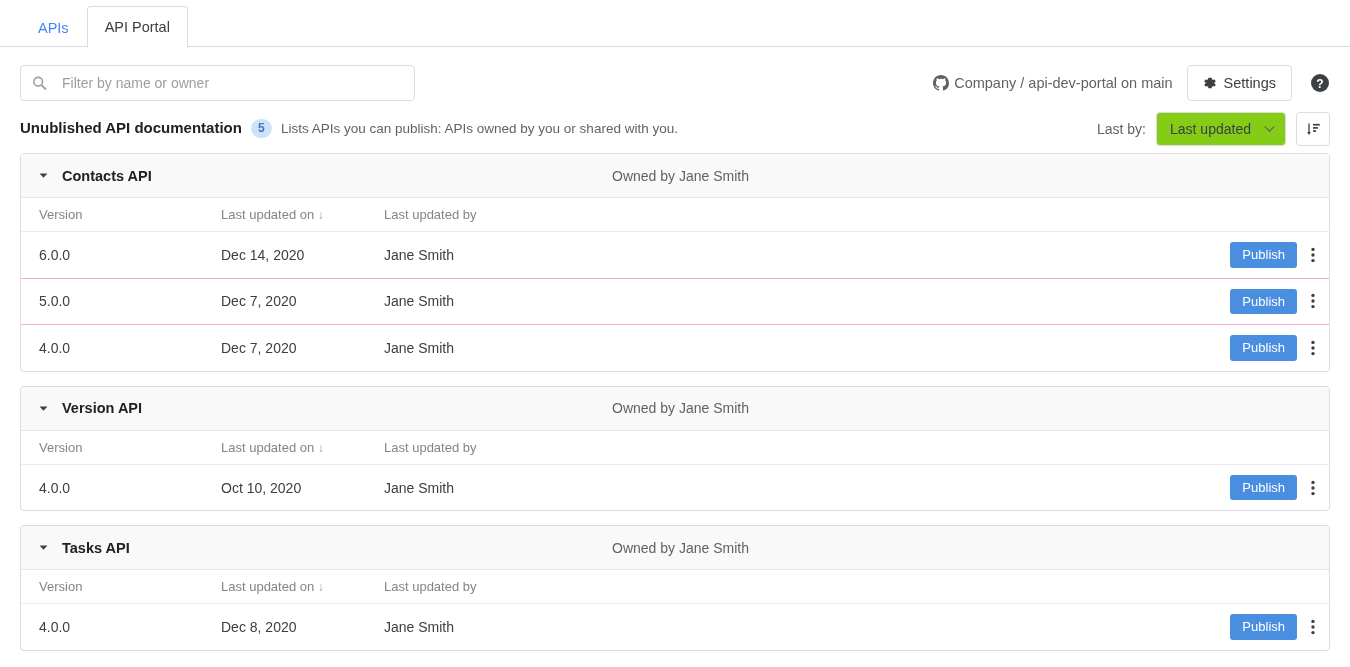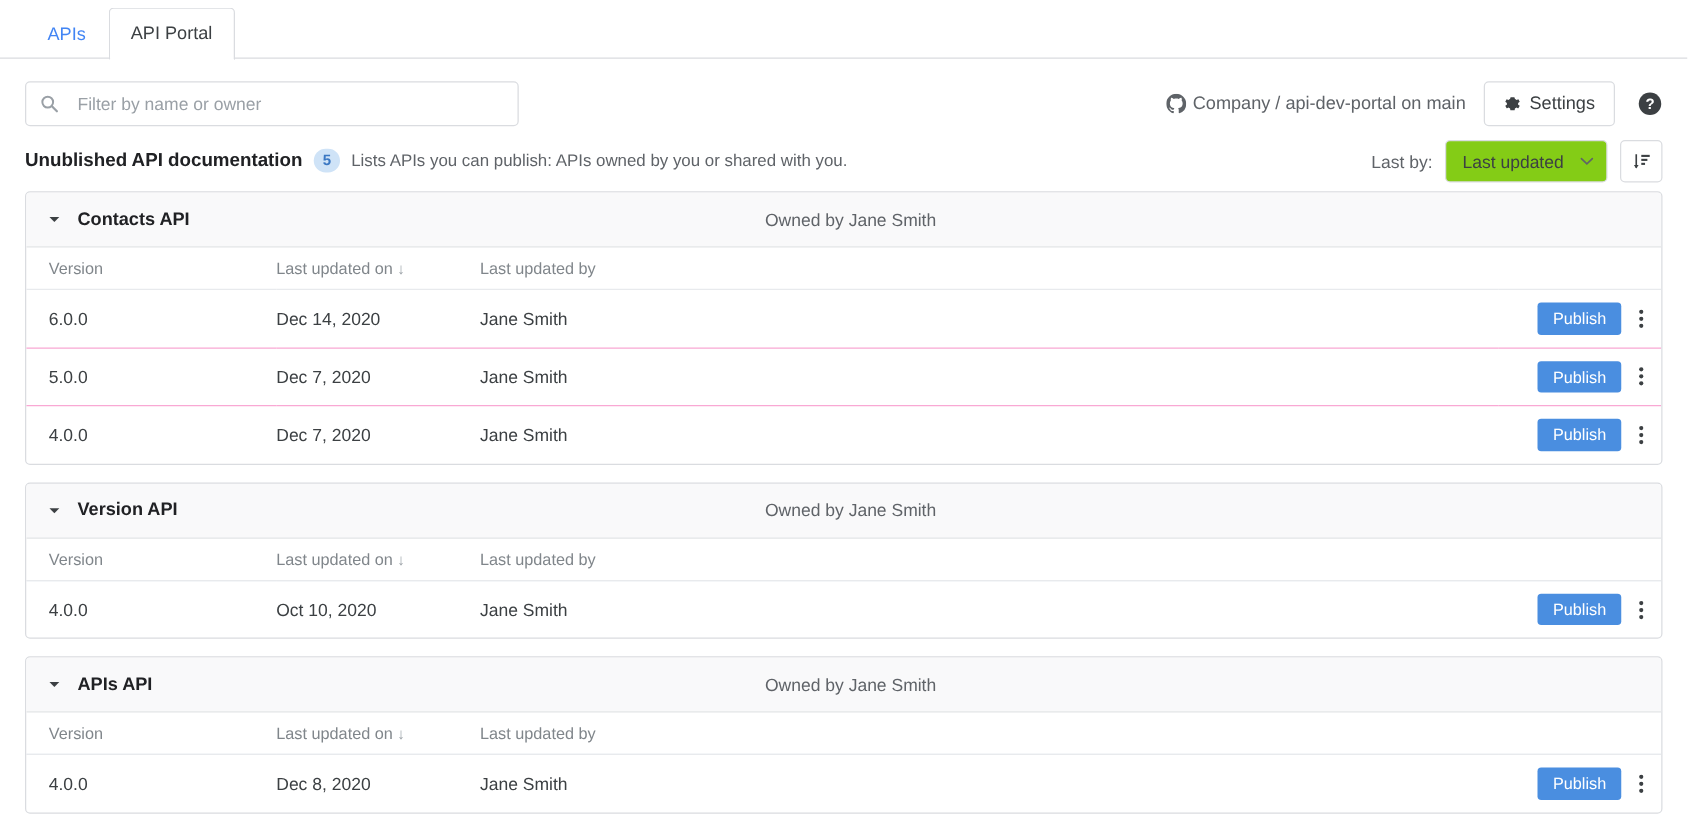--- a/index.html
+++ b/index.html
@@ -475,21 +475,21 @@
   </tr>
 </tbody>
     </table>
   </div>
 
   <div class="group">
     <div class="group-header">
       <svg class="caret-icon" viewBox="0 0 10 10">
         <path d="M0.6 2.8L5 7.4 9.4 2.8z" fill="#3c4043"></path>
       </svg>
-      <span class="group-name">APIs API</span>
+      <span class="group-name">Tasks API</span>
       <span class="group-owner">Owned by Jane Smith</span>
     </div>
     <table class="vtable">
       <thead>
         <tr>
           <th class="c-version">Version</th>
           <th class="c-date">Last updated on <span class="sort-arrow">↓</span></th>
           <th class="c-by">Last updated by</th>
           <th class="c-act"></th>
         </tr>

